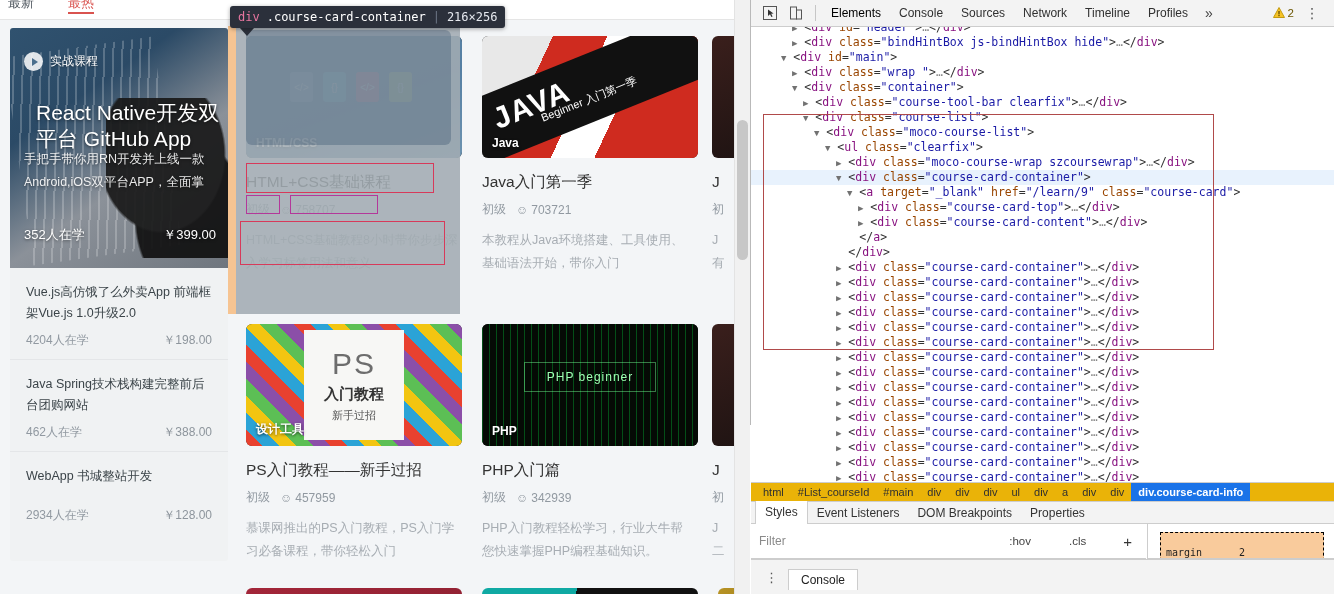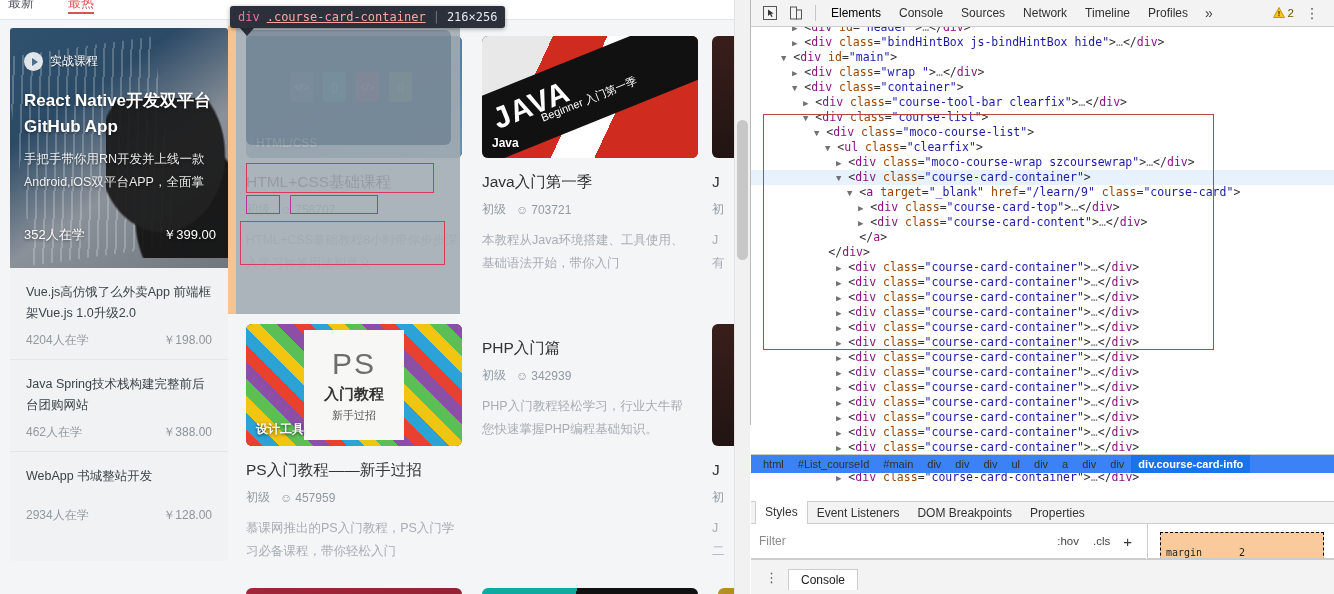--- a/index.html
+++ b/index.html
@@ -74,22 +74,22 @@
     background: rgba(255,255,255,.85);
     display: flex; align-items: center; justify-content: center;
   }
   .badge-circle .play {
     width: 0; height: 0; border-left: 6px solid #4a6e8c;
     border-top: 4px solid transparent; border-bottom: 4px solid transparent;
     margin-left: 2px;
   }
   .badge-row .badge-text { color: #fff; font-size: 12px; text-shadow: 0 1px 2px rgba(0,0,0,.4); text-align: center; }
   #promo-hero h2 {
-    position: absolute; left: 14px; top: 60px; margin: 0; width: 190px;
-    color: #fff; font-size: 17px; font-weight: bold; line-height: 26px;
+    position: absolute; left: 14px; top: 60px; margin: 12px; width: 190px;
+    color: #fff; font-size: 21px; font-weight: normal; line-height: 26px;
     text-shadow: 0 1px 3px rgba(0,0,0,.5);
   }
   #promo-hero .sub {
     position: absolute; left: 14px; top: 120px; width: 190px;
     color: rgba(255,255,255,.9); font-size: 12.5px; line-height: 23px;
     text-shadow: 0 1px 3px rgba(0,0,0,.5);
   }
   #promo-hero .meta {
     position: absolute; left: 14px; right: 12px; bottom: 24px;
     display: flex; justify-content: space-between; align-items: baseline;
@@ -218,21 +218,21 @@
   #hl-desc  { left: 240px; top: 221px; width: 205px; height: 44px; }
 
   #tooltip {
     position: absolute; left: 230px; top: 6px; height: 22px;
     background: #2b303b; border-radius: 3px; padding: 0 8px;
     display: flex; align-items: center; gap: 7px;
     font-family: "DejaVu Sans Mono", monospace; font-size: 12px;
     box-shadow: 0 1px 4px rgba(0,0,0,.35);
   }
   #tooltip .tname { color: #e876a0; }
-  #tooltip .tclass { color: #fca5a5; text-decoration: underline; }
+  #tooltip .tclass { color: #ffffff; }
   #tooltip .tsep { color: #6d7685; }
   #tooltip .tdim { color: #e6e9ef; }
   #tooltip-arrow {
     position: absolute; left: 240px; top: 28px;
     width: 0; height: 0;
     border-left: 7px solid transparent; border-right: 7px solid transparent;
     border-top: 8px solid #2b303b;
   }
 
   
@@ -277,41 +277,41 @@
   .val { color: #1a1aa6; }
   .pun { color: #333; }
   .ell { color: #888; }
 
   #dom-redbox {
     position: absolute; left: 763px; top: 114px; width: 451px; height: 236px;
     border: 1px solid #b04a4a; pointer-events: none;
   }
 
   #crumbs {
-    position: absolute; left: 0; top: 454px; width: 584px; height: 19px;
-    border-top: 1px solid #cdcdcd; background: #3b82f6;
+    position: absolute; left: 0; top: 482px; width: 584px; height: 19px;
+    border-top: 1px solid #cdcdcd; background: #eab308;
     display: flex; align-items: center; padding-left: 5px; gap: 0;
     overflow: hidden;
   }
   .crumb { font-size: 11px; color: #303030; padding: 0 7px; line-height: 18px; white-space: nowrap; }
   .crumb.active { background: #1a73e8; color: #fff; font-weight: bold; }
 
   #sub-tabs {
     position: absolute; left: 0; top: 501px; width: 584px; height: 23px;
     border-top: 1px solid #cdcdcd; border-bottom: 1px solid #cdcdcd;
     background: #f3f3f3; display: flex; align-items: center; padding-left: 4px;
   }
   .stab { font-size: 12px; color: #333; padding: 0 9px; line-height: 22px; }
   .stab.active { background: #fff; border-left: 1px solid #cdcdcd; border-right: 1px solid #cdcdcd;
     height: 23px; margin-top: 0; }
 
   #styles-pane {
     position: absolute; left: 0; top: 524px; width: 395px; height: 35px;
     background: #fff; border-bottom: 1px solid #cdcdcd;
-    display: flex; align-items: center; padding: 0 8px;
+    display: flex; align-items: center; padding: 0 8px; gap: 24px;
   }
   #filter-input {
     font-size: 12px; color: #8a8a8a; flex: 1;
   }
   .styles-ctl { font-size: 11.5px; color: #444; padding: 0 7px; }
   .plusbtn { font-size: 15px; color: #333; padding: 0 6px; }
 
   #boxmodel-pane {
     position: absolute; left: 396px; top: 524px; width: 188px; height: 35px;
     background: #fff; border-left: 1px solid #cdcdcd; border-bottom: 1px solid #cdcdcd;
@@ -458,20 +458,26 @@
           <span>初级</span>
           <span class="ppl">
             <span>☺</span>
             <span>457959</span>
           </span>
         </div>
         <div class="cdesc">慕课网推出的PS入门教程，PS入门学习必备课程，带你轻松入门</div>
       </div>
 
       <div class="gcard" style="left:246px; top:296px;">
+        <div class="thumb">
+          <div class="art-php">
+            <div class="plate">PHP  beginner</div>
+          </div>
+          <span class="tag">PHP</span>
+        </div>
         <h3>PHP入门篇</h3>
         <div class="cmeta">
           <span>初级</span>
           <span class="ppl">
             <span>☺</span>
             <span>342939</span>
           </span>
         </div>
         <div class="cdesc">PHP入门教程轻松学习，行业大牛帮您快速掌握PHP编程基础知识。</div>
       </div>
@@ -586,21 +592,21 @@
         <div class="dnode" style="padding-left: 52px;"><span class="tri">▶</span> <span class="pun">&lt;</span><span class="tag">div</span> <span class="attr">class</span><span class="pun">=</span><span class="val">"course-tool-bar clearfix"</span><span class="pun">&gt;</span><span class="ell">…</span><span class="pun">&lt;/</span><span class="tag">div</span><span class="pun">&gt;</span></div>
         <div class="dnode" style="padding-left: 52px;"><span class="tri">▼</span> <span class="pun">&lt;</span><span class="tag">div</span> <span class="attr">class</span><span class="pun">=</span><span class="val">"course-list"</span><span class="pun">&gt;</span></div>
         <div class="dnode" style="padding-left: 63px;"><span class="tri">▼</span> <span class="pun">&lt;</span><span class="tag">div</span> <span class="attr">class</span><span class="pun">=</span><span class="val">"moco-course-list"</span><span class="pun">&gt;</span></div>
         <div class="dnode" style="padding-left: 74px;"><span class="tri">▼</span> <span class="pun">&lt;</span><span class="tag">ul</span> <span class="attr">class</span><span class="pun">=</span><span class="val">"clearfix"</span><span class="pun">&gt;</span></div>
         <div class="dnode" style="padding-left: 85px;"><span class="tri">▶</span> <span class="pun">&lt;</span><span class="tag">div</span> <span class="attr">class</span><span class="pun">=</span><span class="val">"moco-course-wrap szcoursewrap"</span><span class="pun">&gt;</span><span class="ell">…</span><span class="pun">&lt;/</span><span class="tag">div</span><span class="pun">&gt;</span></div>
         <div class="dnode sel" style="padding-left: 85px;"><span class="tri">▼</span> <span class="pun">&lt;</span><span class="tag">div</span> <span class="attr">class</span><span class="pun">=</span><span class="val">"course-card-container"</span><span class="pun">&gt;</span></div>
         <div class="dnode" style="padding-left: 96px;"><span class="tri">▼</span> <span class="pun">&lt;</span><span class="tag">a</span> <span class="attr">target</span><span class="pun">=</span><span class="val">"_blank"</span> <span class="attr">href</span><span class="pun">=</span><span class="val">"/learn/9"</span> <span class="attr">class</span><span class="pun">=</span><span class="val">"course-card"</span><span class="pun">&gt;</span></div>
         <div class="dnode" style="padding-left: 107px;"><span class="tri">▶</span> <span class="pun">&lt;</span><span class="tag">div</span> <span class="attr">class</span><span class="pun">=</span><span class="val">"course-card-top"</span><span class="pun">&gt;</span><span class="ell">…</span><span class="pun">&lt;/</span><span class="tag">div</span><span class="pun">&gt;</span></div>
         <div class="dnode" style="padding-left: 107px;"><span class="tri">▶</span> <span class="pun">&lt;</span><span class="tag">div</span> <span class="attr">class</span><span class="pun">=</span><span class="val">"course-card-content"</span><span class="pun">&gt;</span><span class="ell">…</span><span class="pun">&lt;/</span><span class="tag">div</span><span class="pun">&gt;</span></div>
         <div class="dnode" style="padding-left: 96px;"><span class="tri"> </span> <span class="pun">&lt;/</span><span class="tag">a</span><span class="pun">&gt;</span></div>
-        <div class="dnode" style="padding-left: 65px;"><span class="tri"> </span> <span class="pun">&lt;/</span><span class="tag">div</span><span class="pun">&gt;</span></div>
+        <div class="dnode" style="padding-left: 85px;"><span class="tri"> </span> <span class="pun">&lt;/</span><span class="tag">div</span><span class="pun">&gt;</span></div>
         <div class="dnode" style="padding-left: 85px;"><span class="tri">▶</span> <span class="pun">&lt;</span><span class="tag">div</span> <span class="attr">class</span><span class="pun">=</span><span class="val">"course-card-container"</span><span class="pun">&gt;</span><span class="ell">…</span><span class="pun">&lt;/</span><span class="tag">div</span><span class="pun">&gt;</span></div>
         <div class="dnode" style="padding-left: 85px;"><span class="tri">▶</span> <span class="pun">&lt;</span><span class="tag">div</span> <span class="attr">class</span><span class="pun">=</span><span class="val">"course-card-container"</span><span class="pun">&gt;</span><span class="ell">…</span><span class="pun">&lt;/</span><span class="tag">div</span><span class="pun">&gt;</span></div>
         <div class="dnode" style="padding-left: 85px;"><span class="tri">▶</span> <span class="pun">&lt;</span><span class="tag">div</span> <span class="attr">class</span><span class="pun">=</span><span class="val">"course-card-container"</span><span class="pun">&gt;</span><span class="ell">…</span><span class="pun">&lt;/</span><span class="tag">div</span><span class="pun">&gt;</span></div>
         <div class="dnode" style="padding-left: 85px;"><span class="tri">▶</span> <span class="pun">&lt;</span><span class="tag">div</span> <span class="attr">class</span><span class="pun">=</span><span class="val">"course-card-container"</span><span class="pun">&gt;</span><span class="ell">…</span><span class="pun">&lt;/</span><span class="tag">div</span><span class="pun">&gt;</span></div>
         <div class="dnode" style="padding-left: 85px;"><span class="tri">▶</span> <span class="pun">&lt;</span><span class="tag">div</span> <span class="attr">class</span><span class="pun">=</span><span class="val">"course-card-container"</span><span class="pun">&gt;</span><span class="ell">…</span><span class="pun">&lt;/</span><span class="tag">div</span><span class="pun">&gt;</span></div>
         <div class="dnode" style="padding-left: 85px;"><span class="tri">▶</span> <span class="pun">&lt;</span><span class="tag">div</span> <span class="attr">class</span><span class="pun">=</span><span class="val">"course-card-container"</span><span class="pun">&gt;</span><span class="ell">…</span><span class="pun">&lt;/</span><span class="tag">div</span><span class="pun">&gt;</span></div>
         <div class="dnode" style="padding-left: 85px;"><span class="tri">▶</span> <span class="pun">&lt;</span><span class="tag">div</span> <span class="attr">class</span><span class="pun">=</span><span class="val">"course-card-container"</span><span class="pun">&gt;</span><span class="ell">…</span><span class="pun">&lt;/</span><span class="tag">div</span><span class="pun">&gt;</span></div>
         <div class="dnode" style="padding-left: 85px;"><span class="tri">▶</span> <span class="pun">&lt;</span><span class="tag">div</span> <span class="attr">class</span><span class="pun">=</span><span class="val">"course-card-container"</span><span class="pun">&gt;</span><span class="ell">…</span><span class="pun">&lt;/</span><span class="tag">div</span><span class="pun">&gt;</span></div>
         <div class="dnode" style="padding-left: 85px;"><span class="tri">▶</span> <span class="pun">&lt;</span><span class="tag">div</span> <span class="attr">class</span><span class="pun">=</span><span class="val">"course-card-container"</span><span class="pun">&gt;</span><span class="ell">…</span><span class="pun">&lt;/</span><span class="tag">div</span><span class="pun">&gt;</span></div>
         <div class="dnode" style="padding-left: 85px;"><span class="tri">▶</span> <span class="pun">&lt;</span><span class="tag">div</span> <span class="attr">class</span><span class="pun">=</span><span class="val">"course-card-container"</span><span class="pun">&gt;</span><span class="ell">…</span><span class="pun">&lt;/</span><span class="tag">div</span><span class="pun">&gt;</span></div>

